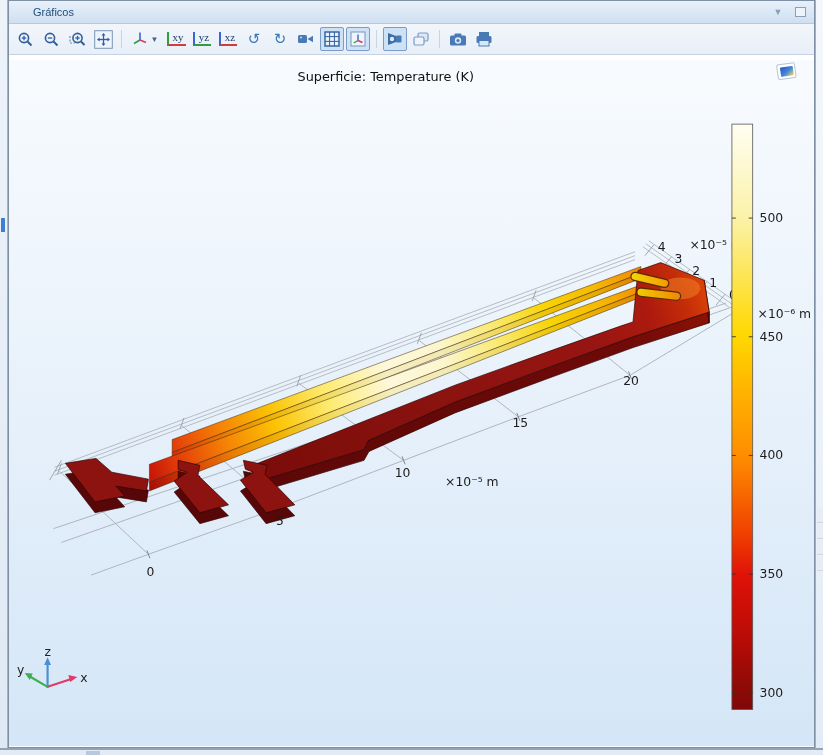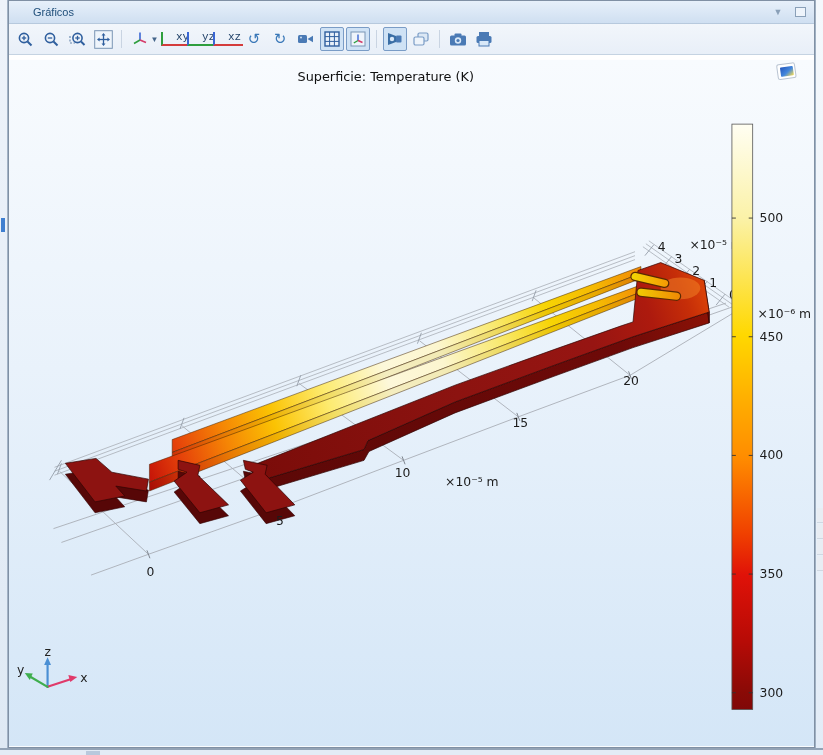--- a/index.html
+++ b/index.html
@@ -30,22 +30,22 @@
 
   #toolbar{height:30px;flex:0 0 30px;display:flex;align-items:center;gap:2px;
     background:linear-gradient(180deg,#f2f6fb,#e8eff8);padding:0 4px;border-bottom:1px solid #c5d3e2;}
   .tb{border:1px solid transparent;background:transparent;width:24px;height:24px;padding:0;
     display:flex;align-items:center;justify-content:center;border-radius:2px;cursor:default;}
   .tb.wide{width:34px;}
   .tb.pressed{border-color:#7a9cc6;background:#cfe2f5;}
   .tb svg{display:block;}
   .tb .uni{font-family:"DejaVu Sans",sans-serif;font-size:15px;color:#3a78b8;line-height:1;}
   .sep{width:1px;height:18px;background:#c9d4e2;margin:0 4px;}
-  .viewlbl{font-size:11px;color:#1f3f66;font-family:Liberation Mono, monospace;
-    border-left:2px solid #2e9e3e;border-bottom:2px solid #d43c3c;padding:0 2px 1px 13px;line-height:11px;}
+  .viewlbl{font-size:11px;color:#1f3f66;font-family:Liberation Serif, serif;
+    border-left:2px solid #2e9e3e;border-bottom:2px solid #d43c3c;padding:0 2px 1px 4px;line-height:11px;}
   .viewlbl.yz{border-left-color:#3a66d4;border-bottom-color:#2e9e3e;text-align:right;}
   .viewlbl.xz{border-left-color:#3a66d4;border-bottom-color:#d43c3c;}
   .caret{font-size:8px;color:#44658a;margin-left:3px;}
 
   #graphics{flex:1;position:relative;border-top:1px solid #ffffff;}
   #scene{position:absolute;left:0;top:0;}
 </style>
 </head>
 <body>
 

